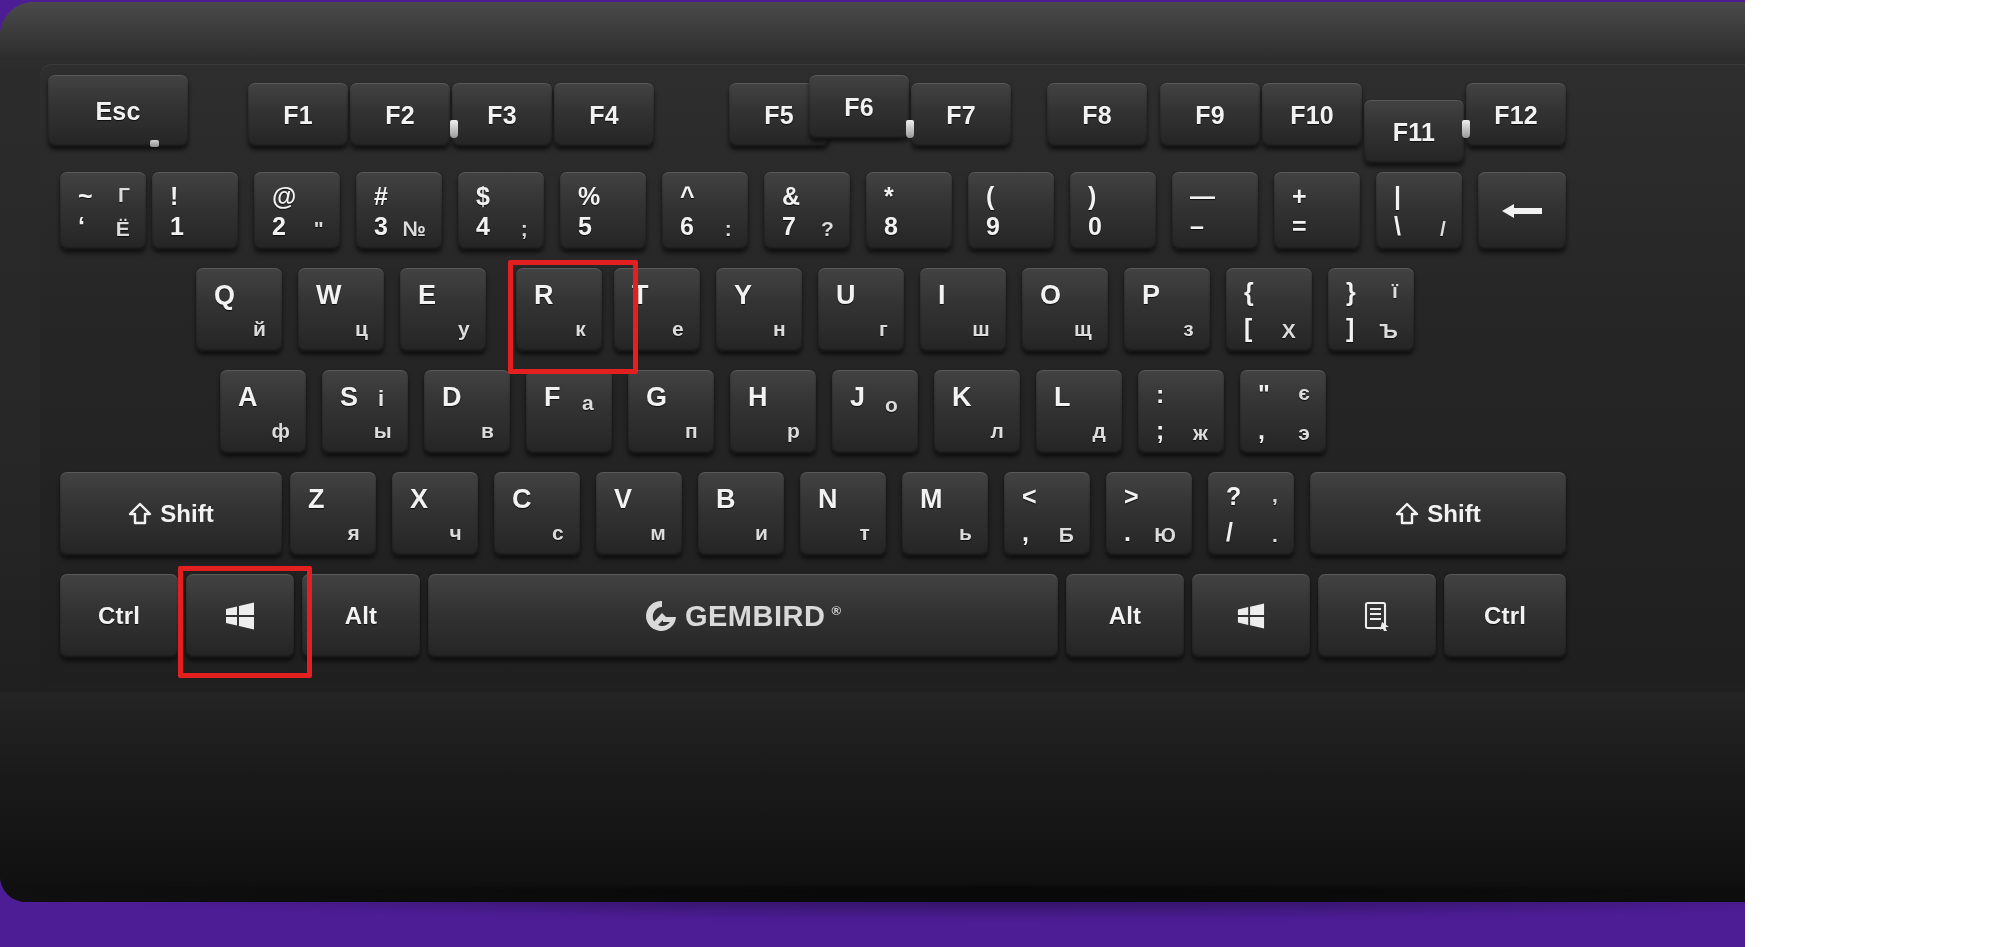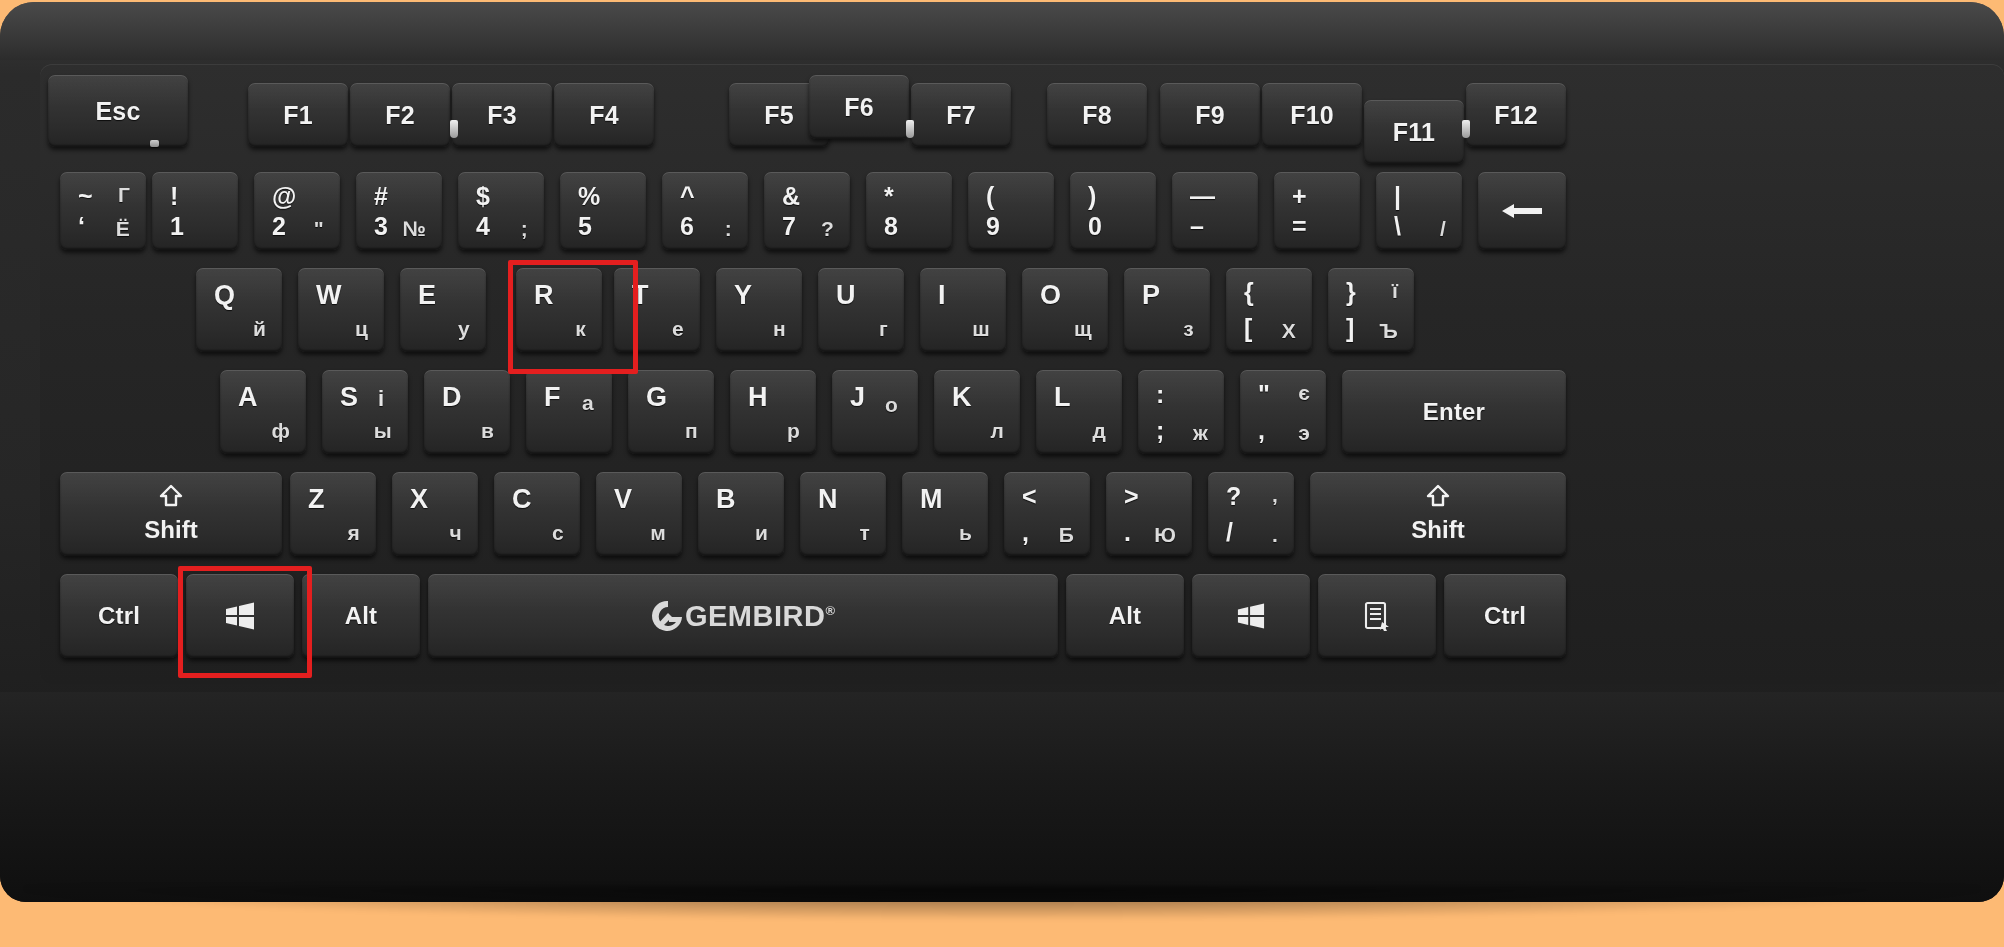--- a/index.html
+++ b/index.html
@@ -1,22 +1,22 @@
 <!DOCTYPE html>
 <html><head>
 <meta charset="utf-8">
 <title>Keyboard</title>
 <style>
   html,body{margin:0;padding:0;background:#fff;}
   body{font-family:"Liberation Sans",sans-serif;}
 
   #stage{
     position:relative;
-    width:2004px;height:947px;
-    background:#fdba74;
+    width:1745px;height:947px;
+    background:#4c1d95;
     overflow:hidden;
   }
 
   
   .kb-body{
     position:absolute;
     left:0px; top:2px;
     width:2004px; height:900px;
     background:
       linear-gradient(180deg,#3b3b3b 0%,#343434 3%,#2b2b2b 8%,#262626 55%,#1d1d1d 85%,#141414 100%);
@@ -131,41 +131,41 @@
     transform:translateY(-50%);
     display:flex; align-items:center; gap:9px;
   }
   .tabtxt{font-size:23px;font-weight:700;color:#f2f2f2;}
   .tabarrows{display:flex;flex-direction:column;gap:3px;}
   .tabarrows svg{display:block;}
 
   .shiftwrap{
     position:absolute; left:0; right:0; top:50%;
     transform:translateY(-50%);
-    display:flex; align-items:center; justify-content:center; gap:8px;flex-direction:column;
+    display:flex; align-items:center; justify-content:center; gap:8px;
   }
   .shiftwrap .t{font-size:24px;font-weight:700;color:#f2f2f2;}
 
   .bkspwrap{
     position:absolute; left:0; right:0; top:50%;
     transform:translateY(-50%);
     display:flex;align-items:center;justify-content:center;
   }
 
   .winwrap,.menuwrap{
     position:absolute; left:0; right:0; top:50%;
     transform:translateY(-50%);
     display:flex;align-items:center;justify-content:center;
   }
 
   
   .logo{
     position:absolute; left:0; right:0; top:50%;
     transform:translateY(-50%);
-    display:flex; align-items:center; justify-content:center; 
+    display:flex; align-items:center; justify-content:center; gap:6px;
   }
   .logo .gmark{display:block;}
   .logo .gtext{
     font-size:29px; font-weight:700; color:#d9d9d9;
     letter-spacing:.5px; font-family:"Liberation Sans",sans-serif;
   }
   .logo .greg{
     font-size:13px; font-weight:700; color:#d9d9d9;
     align-self:flex-start; margin-top:4px;
   }
@@ -471,24 +471,20 @@
     <div class="lbl sym">:</div>
     <div class="lbl num">;</div>
     <div class="lbl numcyr">ж</div>
   </div>
   <div class="key" style="left:1240px;top:370px;width:86px;height:84px">
     <div class="face"></div>
     <div class="lbl sym">"</div>
     <div class="lbl symcyr">є</div>
     <div class="lbl num">,</div>
     <div class="lbl numcyr">э</div>
-  </div>
-  <div class="key" style="left:1342px;top:370px;width:224px;height:84px">
-    <div class="face"></div>
-    <div class="lbl mod-c">Enter</div>
   </div>
 
   <div class="key" style="left:60px;top:472px;width:222px;height:84px">
     <div class="face"></div>
     <div class="shiftwrap">
       <svg width="24" height="24" viewBox="0 0 24 24">
         <path d="M12 2 L22 12 L17 12 L17 21 L7 21 L7 12 L2 12 Z" fill="none" stroke="#f2f2f2" stroke-width="2.4" stroke-linejoin="round"></path>
       </svg>
       <span class="t">Shift</span>
     </div>

